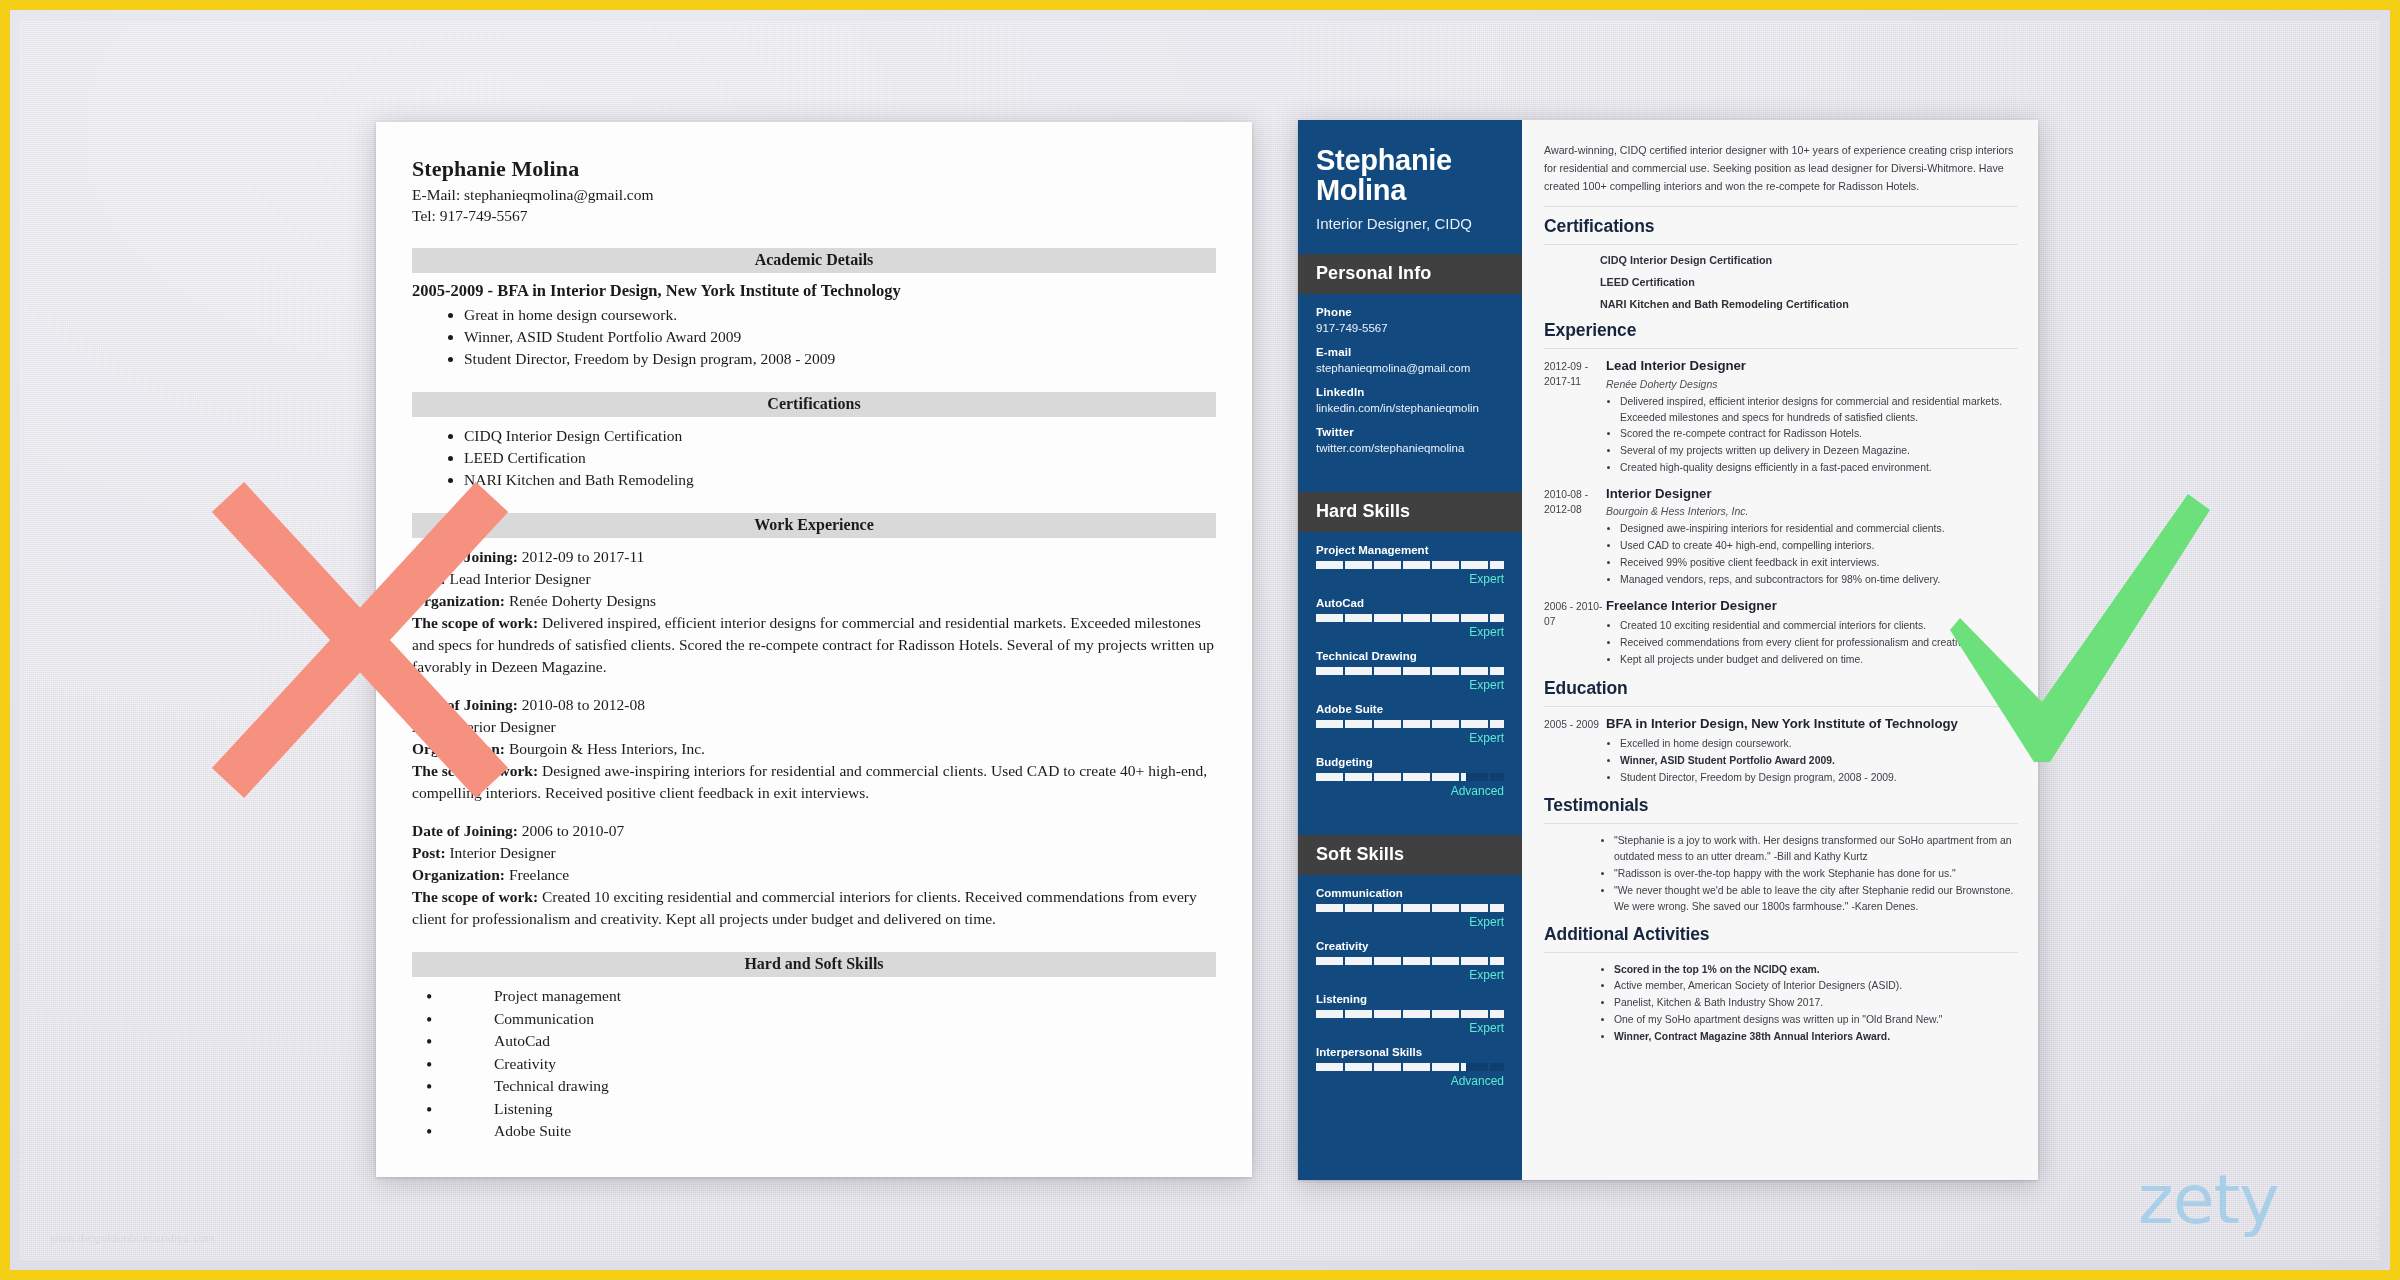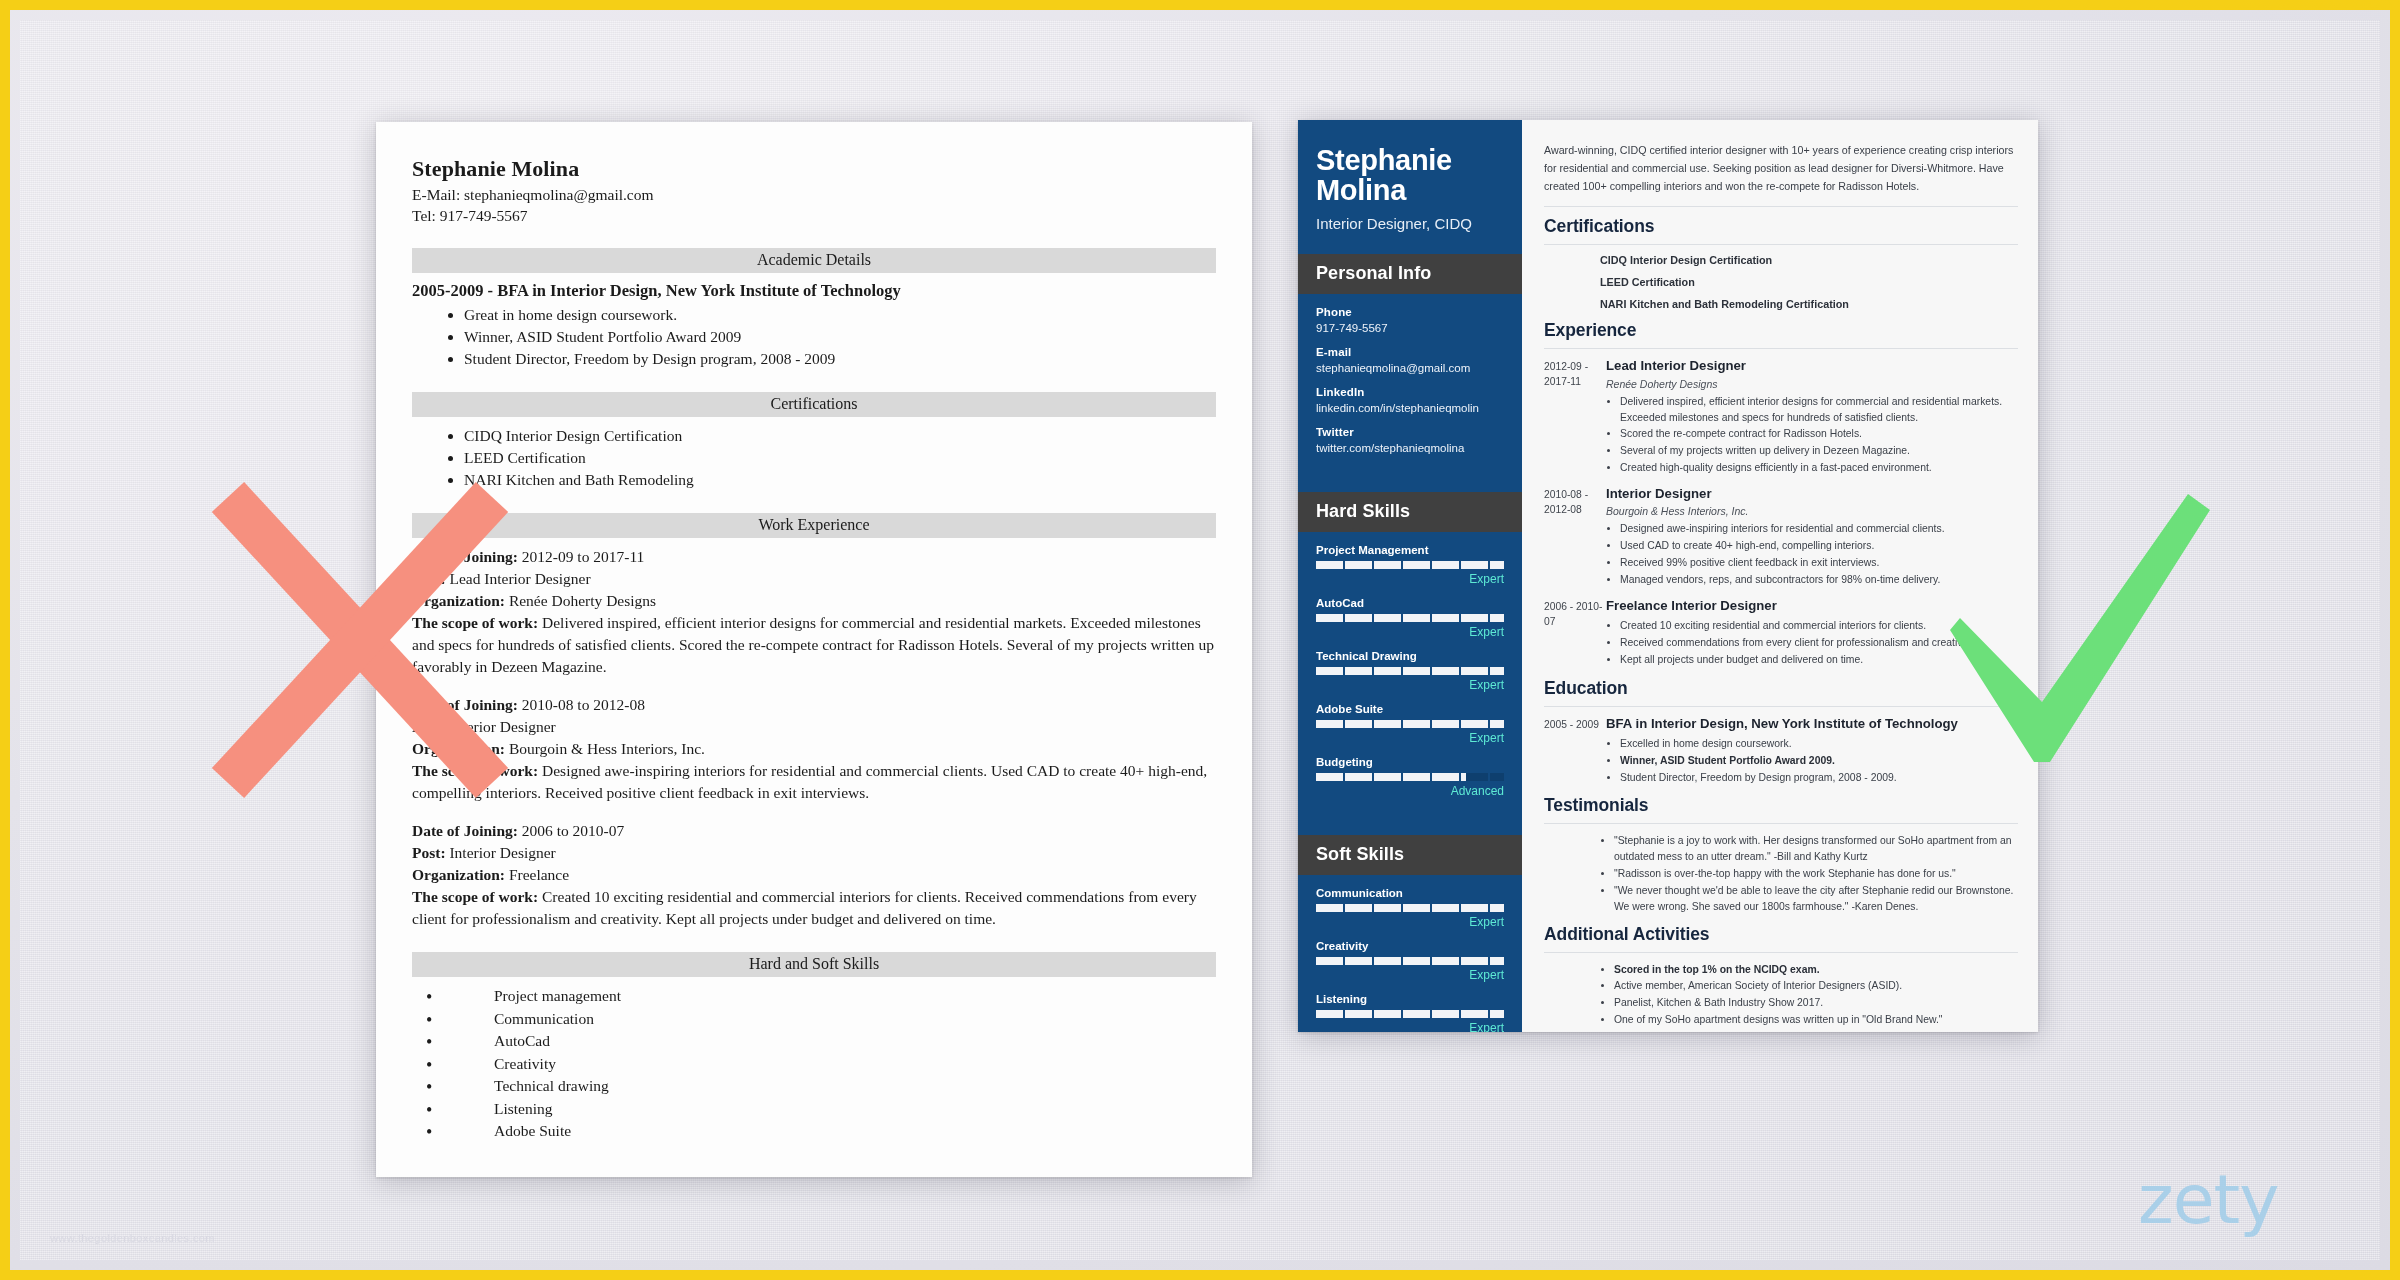--- a/index.html
+++ b/index.html
@@ -34,36 +34,36 @@
     box-sizing:border-box;
     padding:34px 36px 20px 36px;
     overflow:hidden;
   }
   .l-head{display:flex;justify-content:space-between;align-items:flex-start;}
   .l-name{font-size:22px;font-weight:bold;letter-spacing:.1px;margin-bottom:3px;}
   .l-contact{font-size:15.5px;line-height:1.33;}
   .l-addr{font-size:15.5px;padding-top:24px;white-space:nowrap;}
   .l-addr b{font-weight:bold;}
   .l-bar{
-    background:#d9d9d9;text-align:center;font-weight:normal;font-size:16px;
+    background:#d9d9d9;text-align:center;font-weight:bold;font-size:16px;
     padding:3px 0 4px;margin:22px 0 8px;
   }
   .l-sub{font-size:16.5px;font-weight:bold;margin:6px 0 3px;}
   ul.l-list{margin:0 0 0 0;padding:0 0 0 52px;}
   ul.l-list li{font-size:15.5px;line-height:1.42;}
   .l-para{font-size:15.5px;line-height:1.42;margin:0;}
   .l-para b{font-weight:bold;}
   .l-job{margin-bottom:16px;}
   ul.l-skills{margin:0;padding:0 0 0 14px;list-style:none;}
   ul.l-skills li{font-size:15.5px;line-height:1.45;position:relative;padding-left:68px;}
   ul.l-skills li:before{content:"\2022";position:absolute;left:0;top:-1px;font-size:18px;}
 
   
   .doc-right{
-    position:absolute;left:1288px;top:110px;width:740px;height:912px;
+    position:absolute;left:1288px;top:110px;width:740px;height:1060px;
     background:#f7f7f7;
     box-shadow:0 4px 26px rgba(40,40,60,.26), 0 1px 3px rgba(0,0,0,.14);
     display:flex;box-sizing:border-box;overflow:hidden;
   }
   .r-side{
     width:224px;flex:0 0 224px;background:#124a80;color:#fff;
     padding:26px 0 0 0;box-sizing:border-box;
   }
   .r-side-pad{padding:0 18px;}
   .r-name{font-size:29px;font-weight:bold;line-height:1.03;letter-spacing:-.3px;}

